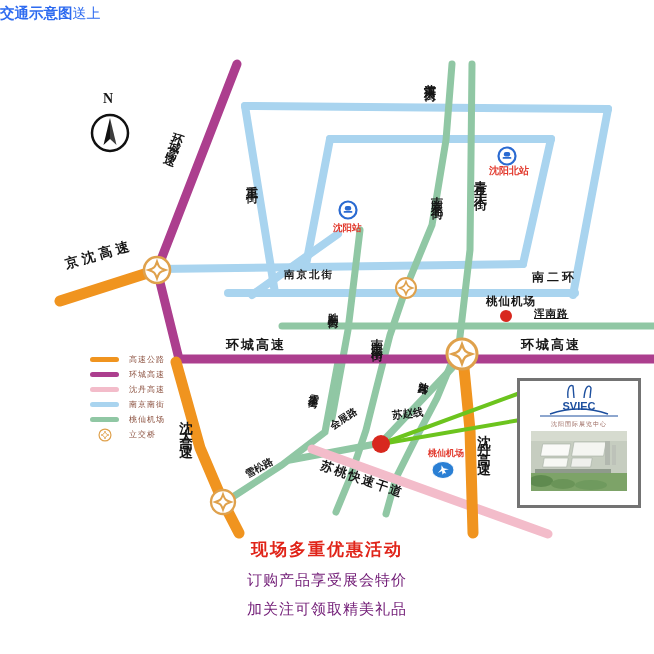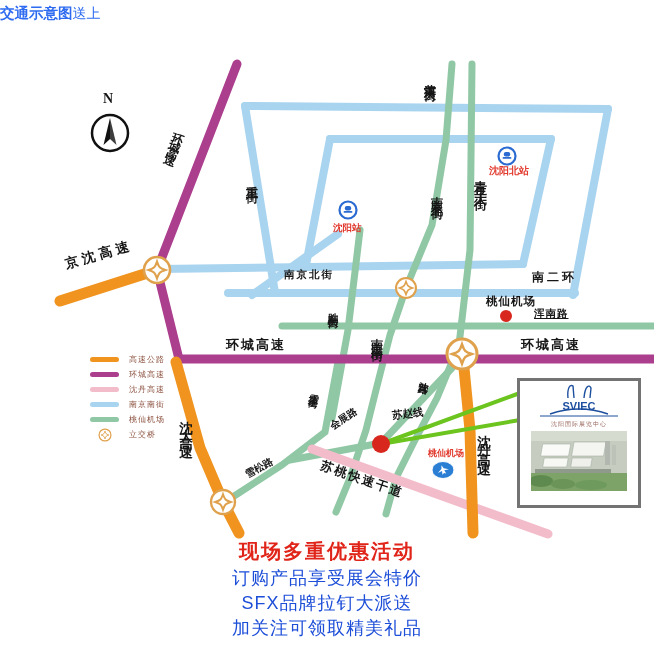--- a/index.html
+++ b/index.html
@@ -20,22 +20,22 @@
   .legend-row{display:flex;align-items:center;height:15px;}
   .legend-swatch{width:29px;height:5px;border-radius:3px;margin-right:10px;}
   .legend-label{font-size:8px;color:#8a4f3d;letter-spacing:1px;}
   .legend-icon{width:29px;display:flex;justify-content:center;margin-right:10px;}
   
   .sviec-box{position:absolute;left:517px;top:378px;width:124px;height:130px;background:#fff;border:3px solid #737373;box-sizing:border-box;}
   .sviec-name{text-align:center;font-size:6px;color:#9c6a60;letter-spacing:1px;margin-top:-2px;}
   .sviec-photo{display:block;margin:2px auto 0 auto;}
   
   .footer{position:absolute;top:538px;left:0;width:654px;text-align:center;}
-  .f-title{font-size:20px;font-weight:bold;color:#e02419;letter-spacing:2px;}
-  .f-line{font-size:18px;color:#1d4ed8;margin-top:1px;letter-spacing:1px;}
+  .f-title{font-size:17px;font-weight:bold;color:#e02419;letter-spacing:2px;}
+  .f-line{font-size:15px;color:#701a75;margin-top:10px;letter-spacing:1px;}
 </style>
 </head>
 <body>
 
 <div id="stage">
 
   <div class="header">
     <div class="h-line1"><span class="b">交通示意图</span><span>送上</span></div>
   </div>
 
@@ -199,17 +199,16 @@
       <rect x="0" y="42" width="96" height="18" fill="#7DA368"></rect>
       <ellipse cx="10" cy="50" rx="12" ry="6" fill="#5F8A4F"></ellipse>
       <ellipse cx="32" cy="53" rx="12" ry="5" fill="#6A9458"></ellipse>
       <ellipse cx="60" cy="54" rx="16" ry="5" fill="#6F9A5E"></ellipse>
     </svg>
   </div>
 
   <div class="footer">
     <div class="f-title">现场多重优惠活动</div>
     <div class="f-line">订购产品享受展会特价</div>
-    <div class="f-line">SFX品牌拉钉大派送</div>
     <div class="f-line">加关注可领取精美礼品</div>
   </div>
 
 </div>
 
 </body></html>

